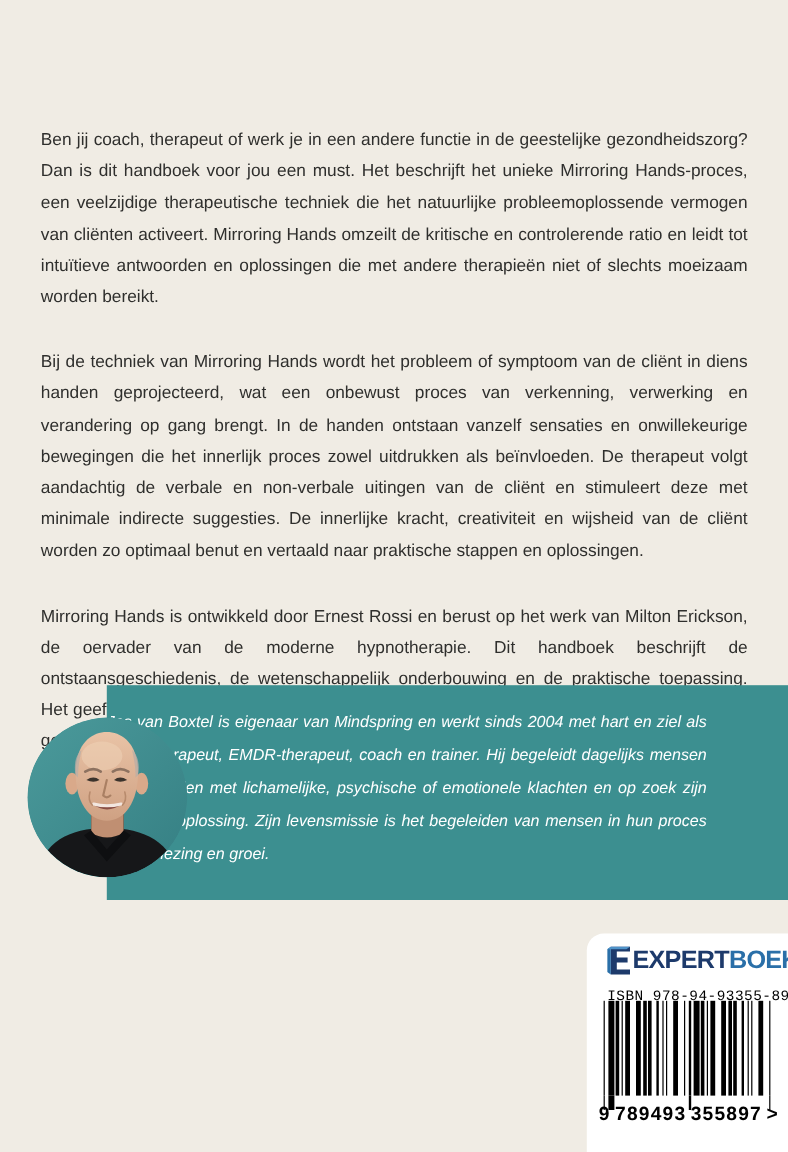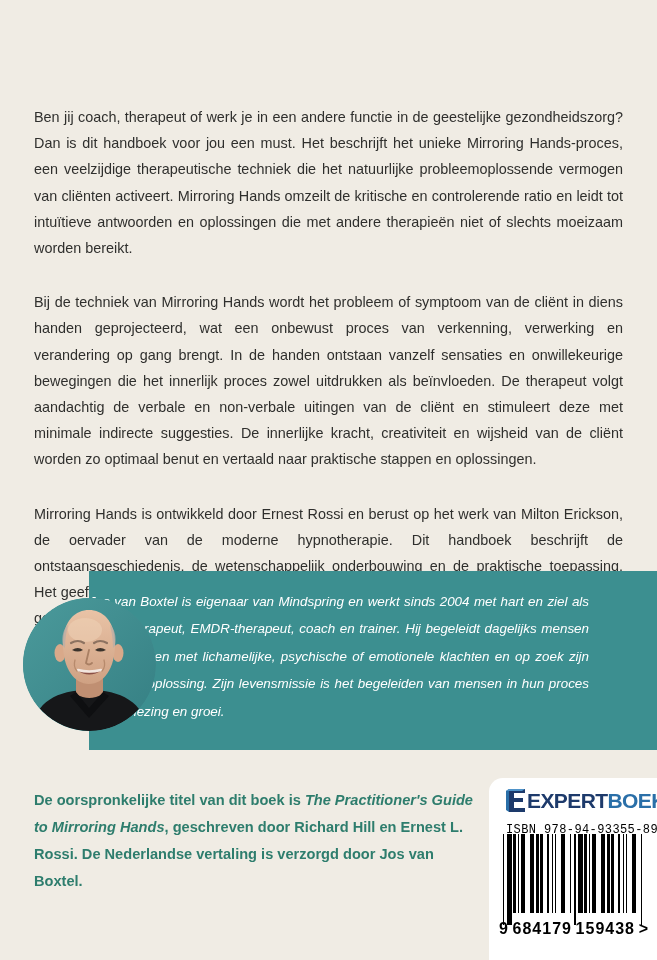--- a/index.html
+++ b/index.html
@@ -188,23 +188,20 @@
         <path d="M55 72 Q66 75 78 72" stroke="#f2e6df" stroke-width="2.4" fill="none" stroke-linecap="round"></path>
 
         <path d="M52 62 Q50 69 54 73" stroke="#b78a6c" stroke-width="1.3" fill="none" stroke-linecap="round"></path>
         <path d="M81 62 Q83 69 79 73" stroke="#b78a6c" stroke-width="1.3" fill="none" stroke-linecap="round"></path>
 
         <path d="M53 94 L66 110 L80 94 L86 98 L66 120 L47 98 Z" fill="#0e0f11"></path>
       </g>
     </svg>
   </div>
 
-  <div class="footer-note">
-    <span>De oorspronkelijke titel van dit boek is </span><i>The Practitioner's Guide to Mirroring Hands</i><span>, geschreven door Richard Hill en Ernest L. Rossi. De Nederlandse vertaling is verzorgd door Jos van Boxtel.</span>
-  </div>
 
   <div class="barcode-panel">
 
     <div class="logo">
       <span class="logo-book">
         <svg viewBox="0 0 22 25" xmlns="http://www.w3.org/2000/svg" aria-hidden="true">
           <path d="M3 1 L19 1 L19 5 L8 5 L8 10 L17 10 L17 14 L8 14 L8 20 L19 20 L19 24 L3 24 Z" fill="#1d3a6b"></path>
           <path d="M0 3 L3 1 L3 24 L0 22 Z" fill="#2a6fa8"></path>
           <path d="M0 3 L3 1 L19 1 L16 3 Z" fill="#4f93c9"></path>
         </svg>
@@ -318,19 +315,19 @@
         <span style="flex: 1 0 0px; background: transparent;"></span>
         <span style="flex: 3 0 0px; background: transparent;"></span>
         <span style="flex: 3 0 0px; background: transparent;"></span>
         <span style="flex: 3 0 0px; background: transparent;"></span>
         <span style="flex: 1 0 0px; background: rgb(0, 0, 0);"></span>
         <span style="flex: 2 0 0px; background: transparent;"></span>
       </div>
 
     <div class="barcode-digits">
       <span class="grp">9</span>
-      <span class="grp">684179</span>
-      <span class="grp">159438</span>
+      <span class="grp">789493</span>
+      <span class="grp">355897</span>
       <span class="grp">&gt;</span>
     </div>
   </div>
 
 </div>
 
 </body></html>

